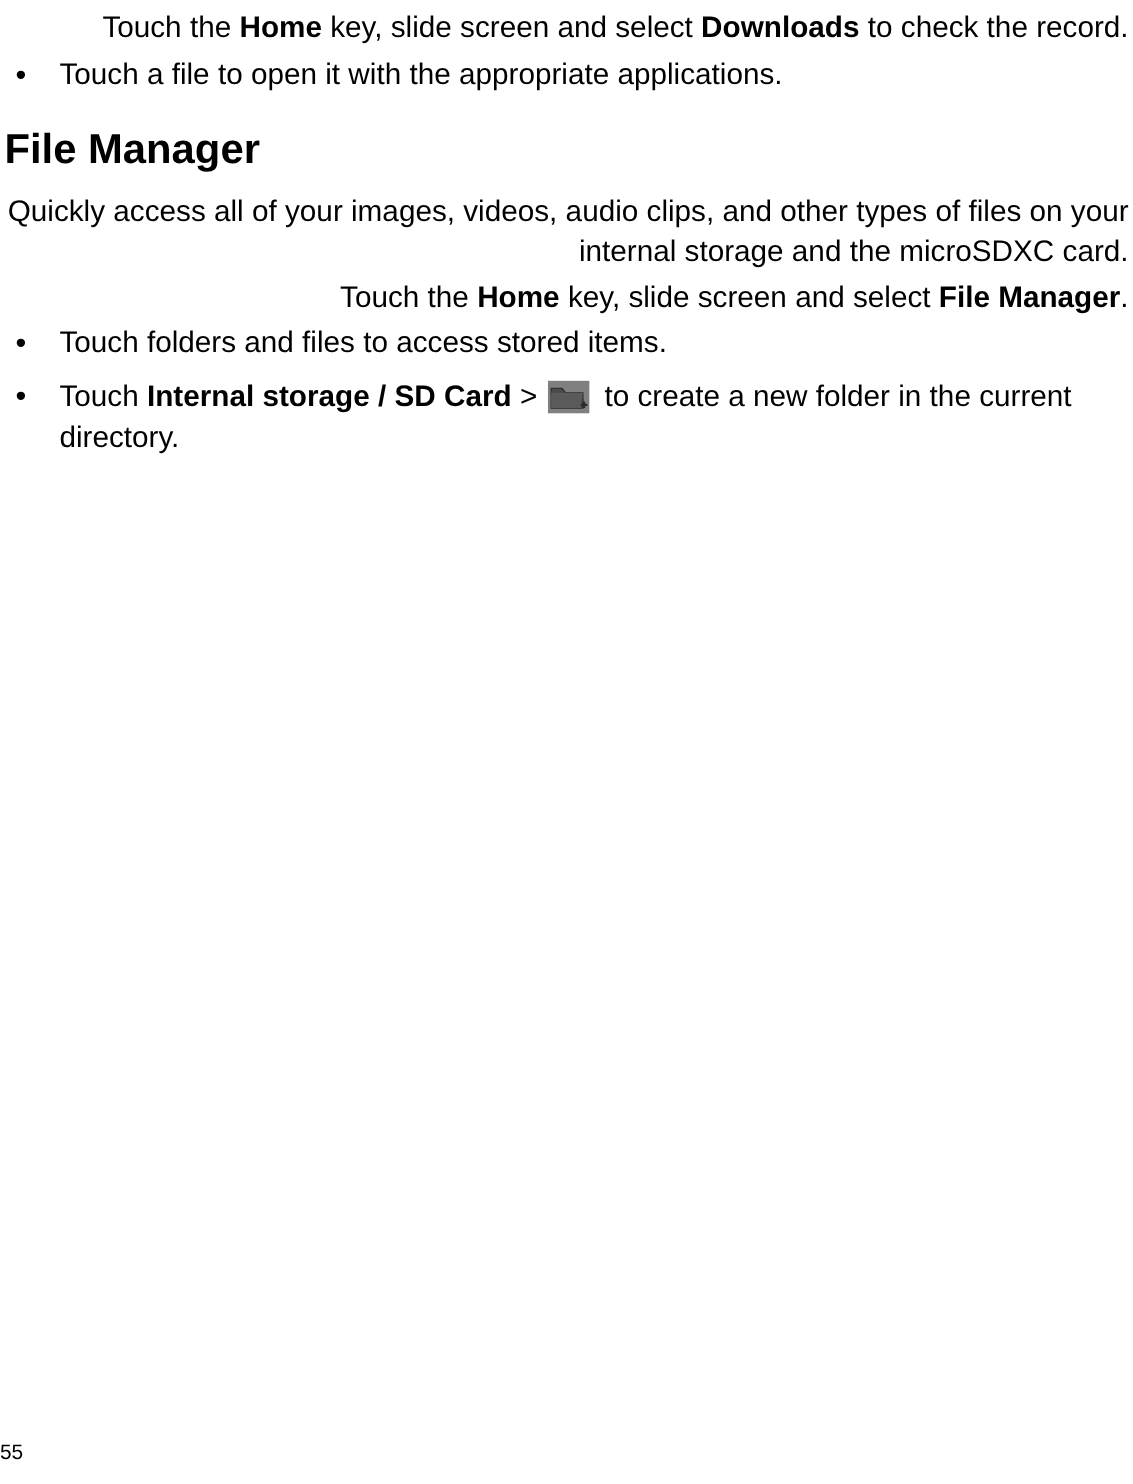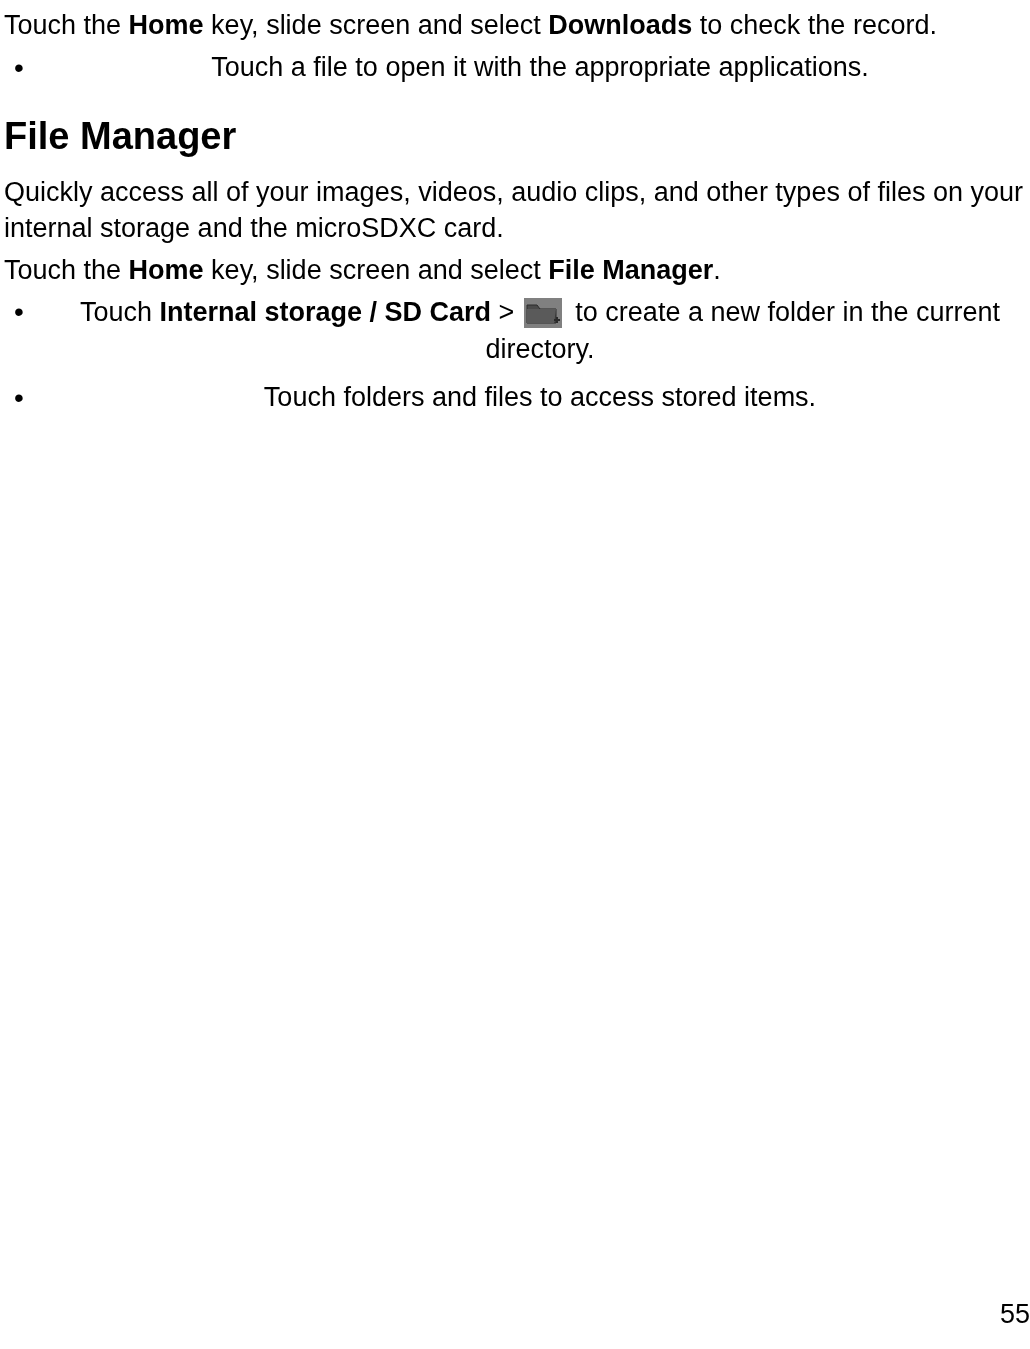--- a/index.html
+++ b/index.html
@@ -13,28 +13,28 @@
       font-family: Arial, Helvetica, sans-serif;
       font-size: 27px;
       line-height: 1.32;
       color: #000;
       background: #fff;
       position: relative;
       padding: 8px 4px 0 4px;
     }
     .para {
       margin-bottom: 6px;
+      text-align: right;
     }
     .bold {
       font-weight: bold;
     }
     ul {
       list-style: none;
       margin: 6px 0 26px 0;
-      text-align: center;
     }
     ul li {
       position: relative;
       padding-left: 50px;
       margin-bottom: 12px;
     }
     ul li::before {
       content: "•";
       position: absolute;
       left: 10px;
@@ -53,22 +53,22 @@
       margin: 0 6px 0 2px;
     }
     .icon-box svg {
       display: block;
     }
     .page-number {
       position: absolute;
       bottom: 16px;
       left: 0;
       right: 0;
-      text-align: right;
-      font-size: 27px;
+      text-align: left;
+      font-size: 19px;
     }
     .inline-text {
       vertical-align: middle;
     }
   </style>
 </head>
 <body>
 
 <p class="para">
   <span>Touch the </span><span class="bold">Home</span><span> key, slide screen and select </span><span class="bold">Downloads</span><span> to check the record.</span>
@@ -80,27 +80,27 @@
 
 <h2>File Manager</h2>
 
 <p class="para">Quickly access all of your images, videos, audio clips, and other types of files on your internal storage and the microSDXC card.</p>
 
 <p class="para">
   <span>Touch the </span><span class="bold">Home</span><span> key, slide screen and select </span><span class="bold">File Manager</span><span>.</span>
 </p>
 
 <ul>
+  <li>Touch folders and files to access stored items.</li>
   <li>
     <span class="inline-text">Touch </span><span class="bold inline-text">Internal storage / SD Card</span><span class="inline-text"> &gt; </span><span class="icon-box">
       <svg width="38" height="30" viewBox="0 0 38 30">
         <rect x="0" y="0" width="38" height="30" fill="#808080"></rect>
         <path d="M3 9 L3 25 L32 25 L32 11 L16 11 L13 7 L3 7 Z" fill="#4a4a4a" stroke="#2a2a2a" stroke-width="1"></path>
         <path d="M3 11 L32 11 L30 25 L3 25 Z" fill="#5a5a5a"></path>
         <line x1="30" y1="22" x2="36" y2="22" stroke="#2a2a2a" stroke-width="2"></line>
         <line x1="33" y1="19" x2="33" y2="25" stroke="#2a2a2a" stroke-width="2"></line>
       </svg>
     </span><span class="inline-text"> to create a new folder in the current directory.</span>
   </li>
-  <li>Touch folders and files to access stored items.</li>
 </ul>
 
 <div class="page-number">55</div>
 
 </body></html>

